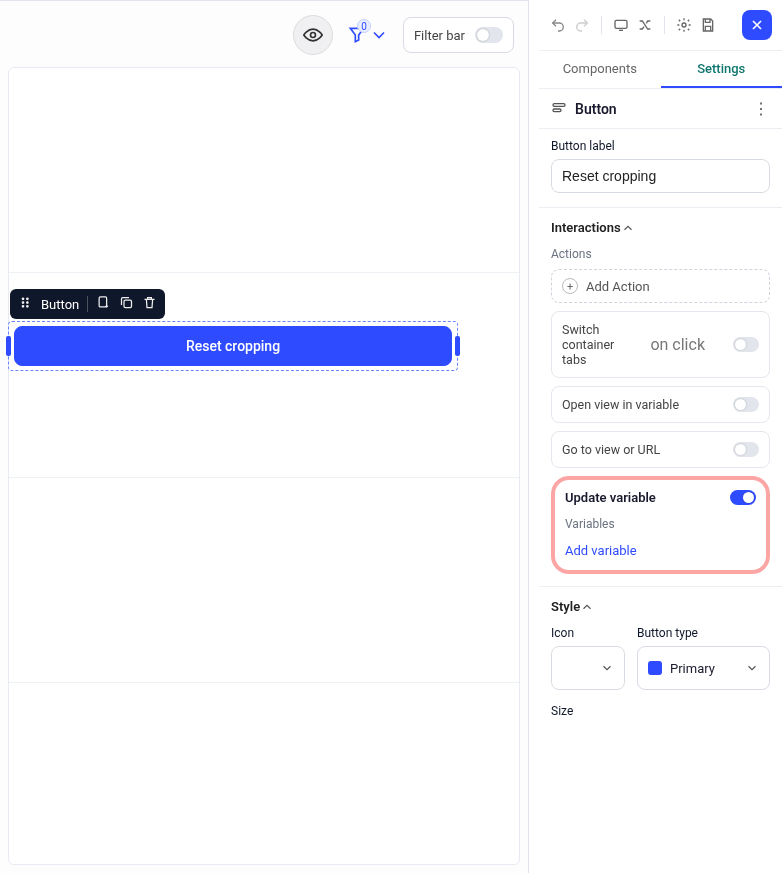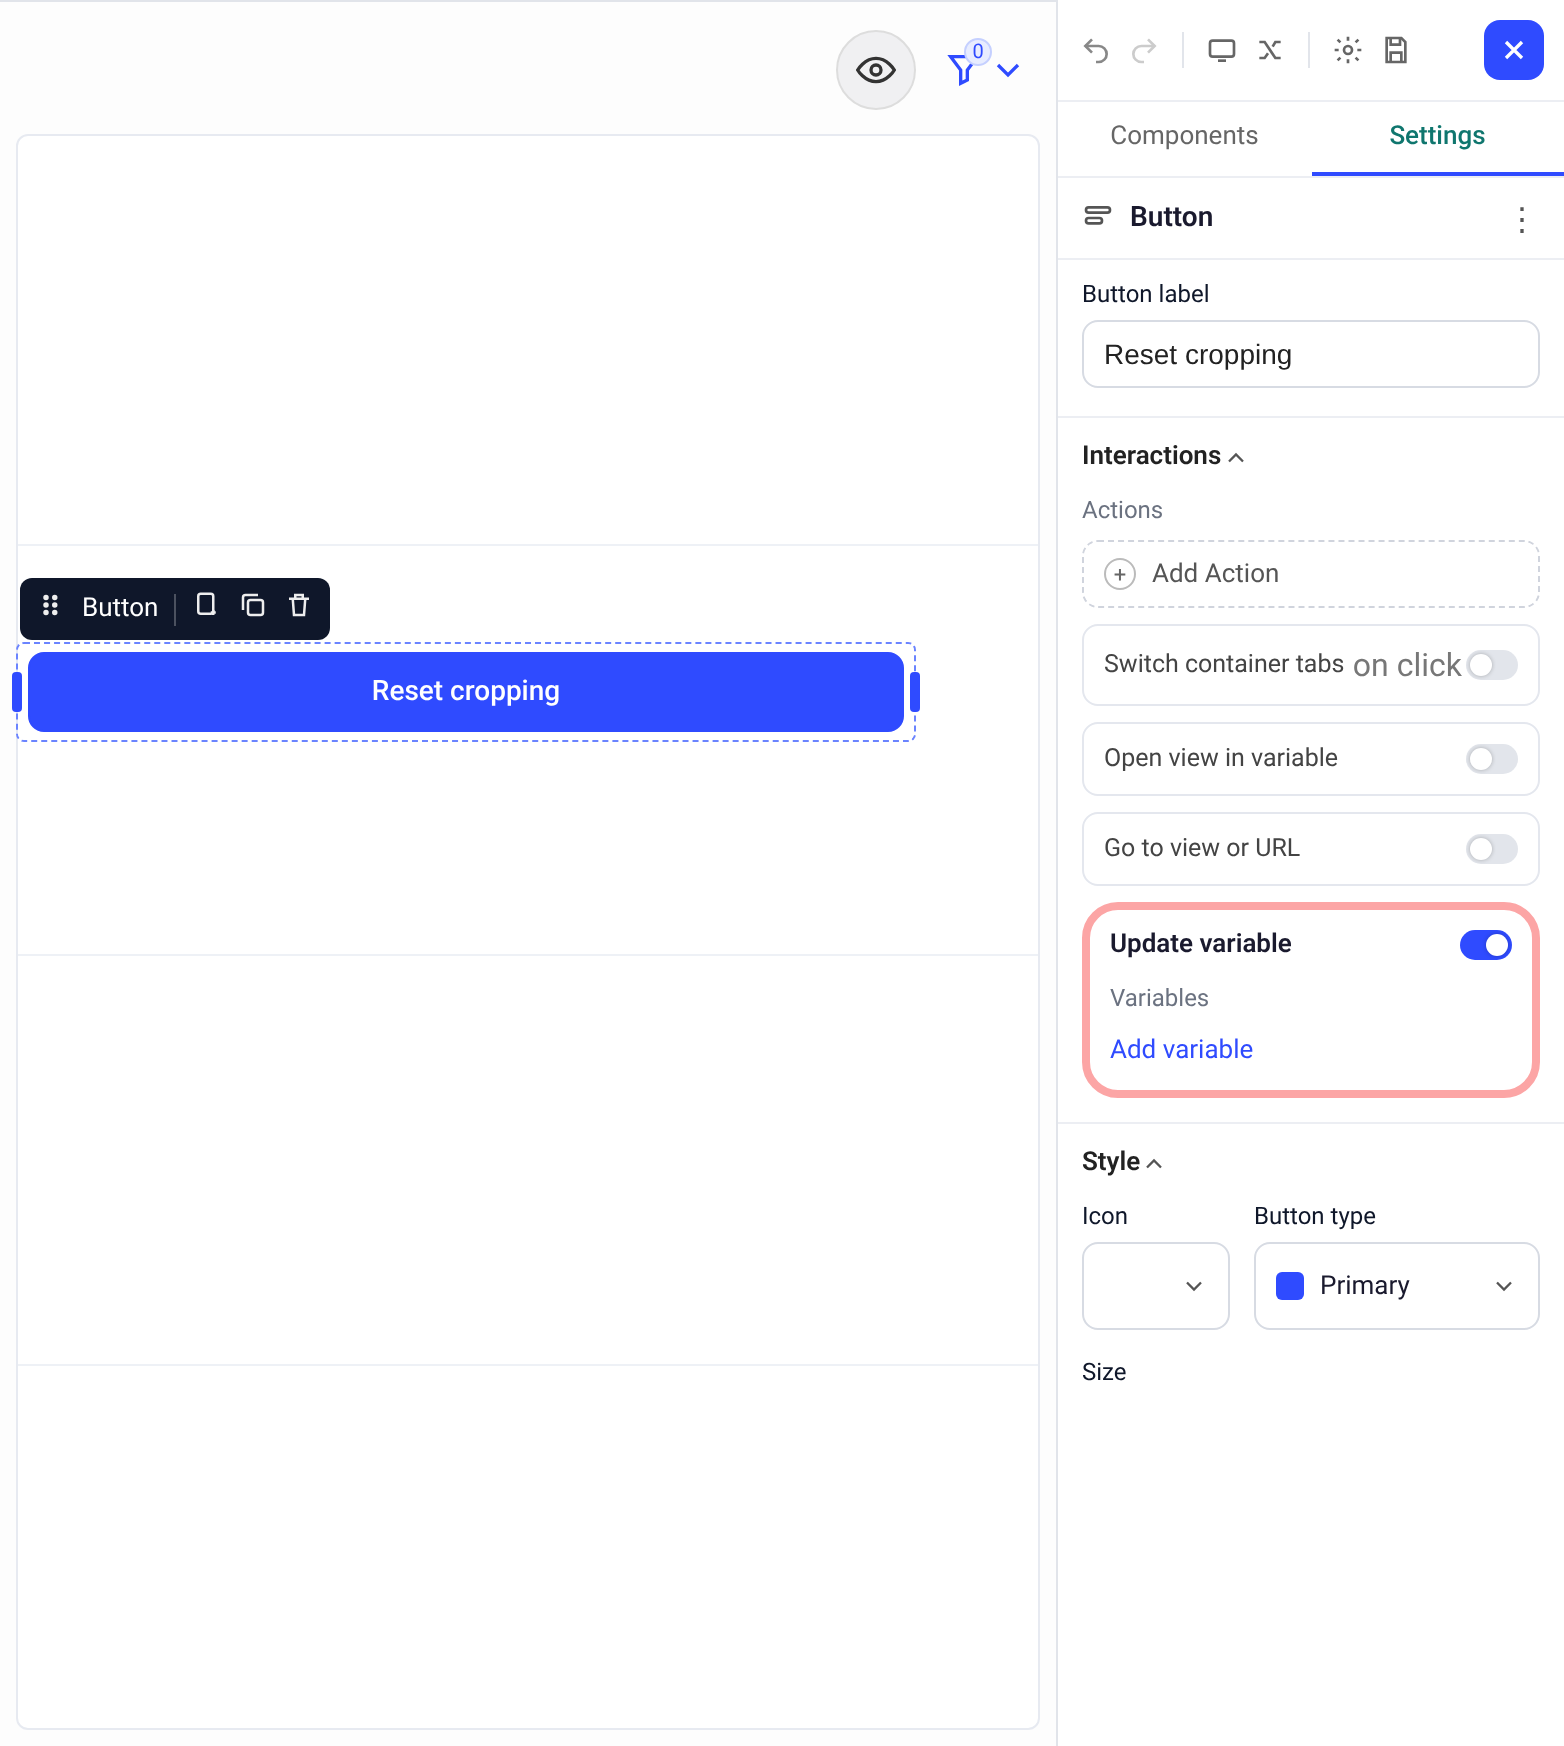--- a/index.html
+++ b/index.html
@@ -26,21 +26,21 @@
   .sel-badge .divider { width: 1px; height: 16px; background: rgba(255,255,255,.25); }
   .sel-badge svg { width: 15px; height: 15px; stroke: #eee; fill:none; }
   .sel-drag svg { stroke:#eee; }
 
   .primary-btn { position: absolute; top: 325px; left: 14px; right: 76px; height: 40px; background: #2f4bff; border-radius: 8px; display:flex; align-items:center; justify-content:center; color:#fff; font-size:14px; font-weight:500; border:1px solid #2f4bff; }
   .sel-outline { position:absolute; top:320px; left:8px; right:70px; height:50px; border:1px dashed #6b84ff; border-radius:4px; pointer-events:none; }
   .handle { position:absolute; width:5px; height:20px; background:#2f4bff; }
   .handle.left { left:6px; top:335px; border-radius:2px; }
   .handle.right { right:68px; top:335px; border-radius:2px; }
 
-  .side-pane { width: 254px; border-left: 1px solid #e1e4ea; display:flex; flex-direction:column; background:#fff; }
+  .side-pane { width: 254px; border-left: 1px solid #e1e4ea; display:flex; flex-direction:column; background:#fff;padding-left:10px; }
   .side-top { display:flex; align-items:center; gap:6px; padding:10px 10px; border-bottom:1px solid #eceef3; }
   .side-top .sp { flex:1; }
   .tb-ico { width:18px; height:18px; stroke:#666; fill:none; display:flex; align-items:center; justify-content:center; }
   .tb-ico svg { width:16px; height:16px; }
   .vline { width:1px; height:18px; background:#e2e5eb; margin:0 4px; }
   .close-btn { width:30px; height:30px; border-radius:8px; background:#2f4bff; display:flex; align-items:center; justify-content:center; }
   .close-btn svg { stroke:#fff; width:16px; height:16px; }
 
   .tabs { display:flex; border-bottom:1px solid #eceef3; }
   .tab { flex:1; text-align:center; padding:10px 0; font-size:13px; color:#666; cursor:pointer; }
@@ -57,21 +57,21 @@
   .text-input { width:100%; border:1px solid #d7dbe3; border-radius:8px; padding:8px 10px; font-size:14px; color:#222; }
 
   .collapsible { padding:12px; border-bottom:1px solid #eceef3; }
   .collapsible-head { display:flex; align-items:center; font-size:13px; font-weight:600; color:#222; }
   .chev { width:14px; height:14px; }
 
   .sub-label { font-size:12px; color:#6b7280; margin:12px 0 8px; }
   .add-action { display:flex; align-items:center; gap:8px; border:1px dashed #d0d4dd; border-radius:8px; padding:8px 10px; color:#555; font-size:13px; }
   .add-action .plus { width:16px; height:16px; border:1px solid #bbb; border-radius:8px; display:flex; align-items:center; justify-content:center; font-size:11px; color:#666; }
 
-  .action-row { display:flex; align-items:center; gap:2px; border:1px solid #e4e7ee; border-radius:8px; padding:10px; margin-top:8px; font-size:12.5px; color:#444; }
+  .action-row { display:flex; align-items:center; gap:28px; border:1px solid #e4e7ee; border-radius:8px; padding:10px; margin-top:8px; font-size:12.5px; color:#444; }
   .action-row .grow { flex:1; }
   .action-row .chip { color:#777; font-size:16px; }
   .toggle { width:26px; height:15px; border-radius:8px; background:#e2e5eb; position:relative; flex-shrink:0; }
   .toggle::after { content:""; position:absolute; left:2px; top:2px; width:11px; height:11px; border-radius:6px; background:#fff; box-shadow:0 0 2px rgba(0,0,0,.25); }
   .toggle.on { background:#2f4bff; }
   .toggle.on::after { left:auto; right:2px; }
 
   .var-block { border:4px solid #fca5a5; border-radius:18px; padding:10px 10px 12px; margin-top:8px; }
   .var-block-head { display:flex; align-items:center; justify-content:space-between; font-size:13px; font-weight:600; }
   .var-list { margin-top:4px; }
@@ -100,20 +100,24 @@
           </svg>
       </div>
       <div class="funnel-wrap">
         <svg viewBox="0 0 24 24" stroke-width="2">
             <path d="M4 4h16l-6 8v6l-4 2v-8L4 4z"></path>
           </svg>
         <div class="funnel-badge">0</div>
         <svg class="funnel-chevron" viewBox="0 0 24 24" width="12" height="12" stroke="#333" stroke-width="2" fill="none">
             <polyline points="6 9 12 15 18 9"></polyline>
           </svg>
+      </div>
+      <div class="filter-bar-btn">
+        <span>Filter bar</span>
+        <div class="mini-toggle"></div>
       </div>
     </div>
 
     <div class="canvas-surface">
       <div class="grid-row"></div>
       <div class="grid-row"></div>
       <div class="grid-row"></div>
       <div class="grid-row"></div>
     </div>
 

